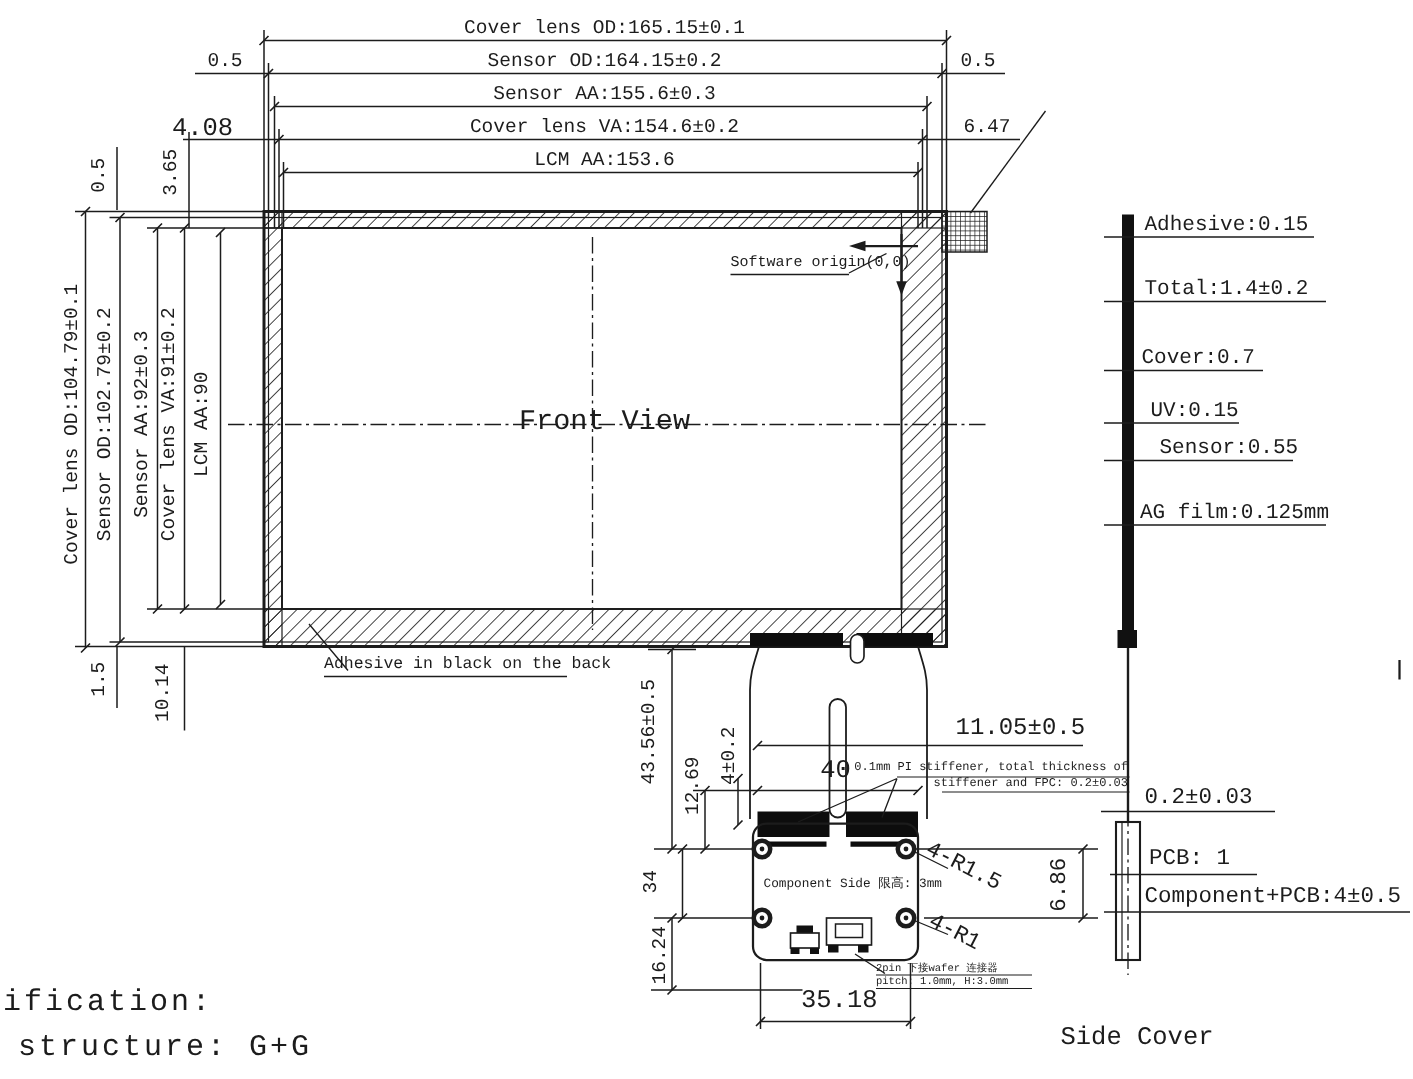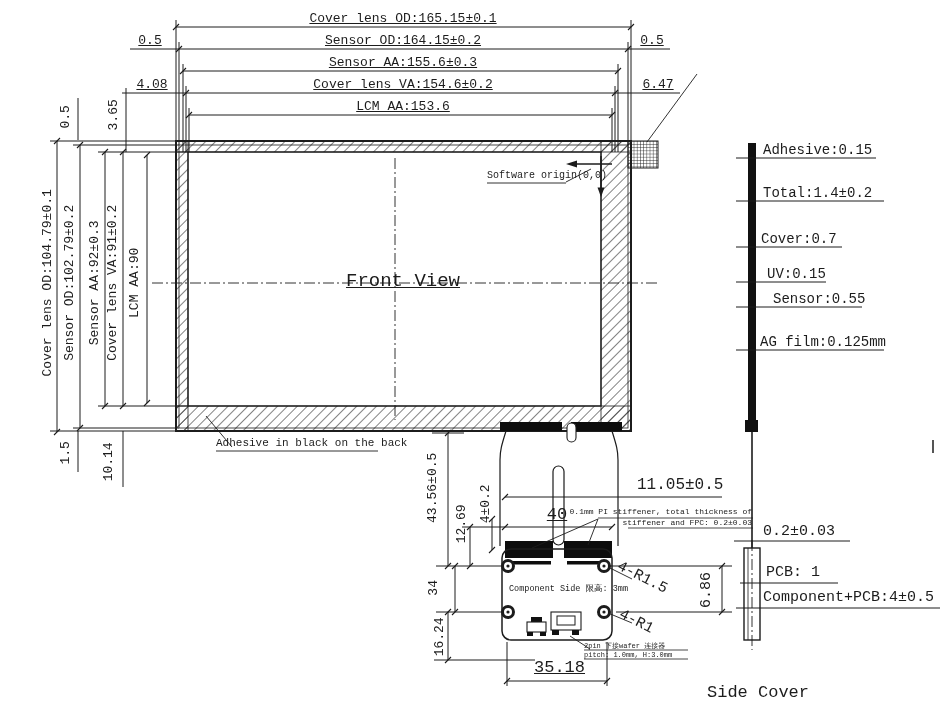--- a/index.html
+++ b/index.html
@@ -1,20 +1,20 @@
 <!DOCTYPE html>
 <html><head>
 <meta charset="utf-8">
 <style>
   html,body{margin:0;padding:0;background:#fff;}
   .stage{position:relative;width:942px;height:719px;background:#ffffff;overflow:hidden;
          font-family:"Liberation Mono","DejaVu Sans Mono",monospace;color:#1c1c1c;}
   .stage svg{position:absolute;left:0;top:0;}
   .lbl{position:absolute;white-space:nowrap;line-height:1.05;color:#1c1c1c;}
-  .c{text-align:center;text-decoration:underline;}
+  .c{text-align:center;}
   .r{text-align:right;}
   .rot{transform:rotate(-90deg);text-align:center;}
   .diag{transform:rotate(27deg);transform-origin:left center;}
   .b{font-weight:normal;}
 </style>
 </head>
 <body>
 
 <div class="stage">
 
@@ -118,21 +118,21 @@
   </g>
 </svg>
 
 <div class="lbl c" style="left:253px;top:12px;width:300px;font-size:13px">Cover lens OD:165.15±0.1</div>
 <div class="lbl c" style="left:253px;top:34px;width:300px;font-size:13px">Sensor OD:164.15±0.2</div>
 <div class="lbl c" style="left:253px;top:56px;width:300px;font-size:13px">Sensor AA:155.6±0.3</div>
 <div class="lbl c" style="left:253px;top:78px;width:300px;font-size:13px">Cover lens VA:154.6±0.2</div>
 <div class="lbl c" style="left:253px;top:100px;width:300px;font-size:13px">LCM AA:153.6</div>
 <div class="lbl c" style="left:132px;top:34px;width:36px;font-size:13px">0.5</div>
 <div class="lbl c" style="left:634px;top:34px;width:36px;font-size:13px">0.5</div>
-<div class="lbl c" style="left:130px;top:78px;width:44px;font-size:13px">4.08</div>
+<div class="lbl c" style="left:113px;top:78px;width:44px;font-size:17px">4.08</div>
 <div class="lbl c" style="left:636px;top:78px;width:44px;font-size:13px">6.47</div>
 
 <div class="lbl rot" style="left:-67px;top:276px;width:230px;font-size:13px">Cover lens OD:104.79±0.1</div>
 <div class="lbl rot" style="left:-40px;top:276px;width:220px;font-size:13px">Sensor OD:102.79±0.2</div>
 <div class="lbl rot" style="left:15px;top:276px;width:160px;font-size:13px">Sensor AA:92±0.3</div>
 <div class="lbl rot" style="left:18px;top:276px;width:190px;font-size:13px">Cover lens VA:91±0.2</div>
 <div class="lbl rot" style="left:85px;top:276px;width:100px;font-size:13px">LCM AA:90</div>
 <div class="lbl rot" style="left:48px;top:110px;width:36px;font-size:13px">0.5</div>
 <div class="lbl rot" style="left:92px;top:108px;width:44px;font-size:13px">3.65</div>
 <div class="lbl rot" style="left:48px;top:446px;width:36px;font-size:13px">1.5</div>
@@ -163,14 +163,16 @@
 <div class="lbl" style="left:763px;top:186px;font-size:14px">Total:1.4±0.2</div>
 <div class="lbl" style="left:761px;top:232px;font-size:14px">Cover:0.7</div>
 <div class="lbl" style="left:767px;top:267px;font-size:14px">UV:0.15</div>
 <div class="lbl" style="left:773px;top:292px;font-size:14px">Sensor:0.55</div>
 <div class="lbl" style="left:760px;top:335px;font-size:14px">AG film:0.125mm</div>
 <div class="lbl" style="left:763px;top:524px;font-size:15px">0.2±0.03</div>
 <div class="lbl" style="left:766px;top:565px;font-size:15px">PCB: 1</div>
 <div class="lbl" style="left:763px;top:590px;font-size:15px">Component+PCB:4±0.5</div>
 <div class="lbl" style="left:707px;top:684px;font-size:17px">Side Cover</div>
 
+<div class="lbl" style="left:2px;top:658px;font-size:20px;letter-spacing:2px">ification:</div>
+<div class="lbl" style="left:12px;top:688px;font-size:20px;letter-spacing:2px">structure: G+G</div>
 
 </div>
 
 </body></html>

